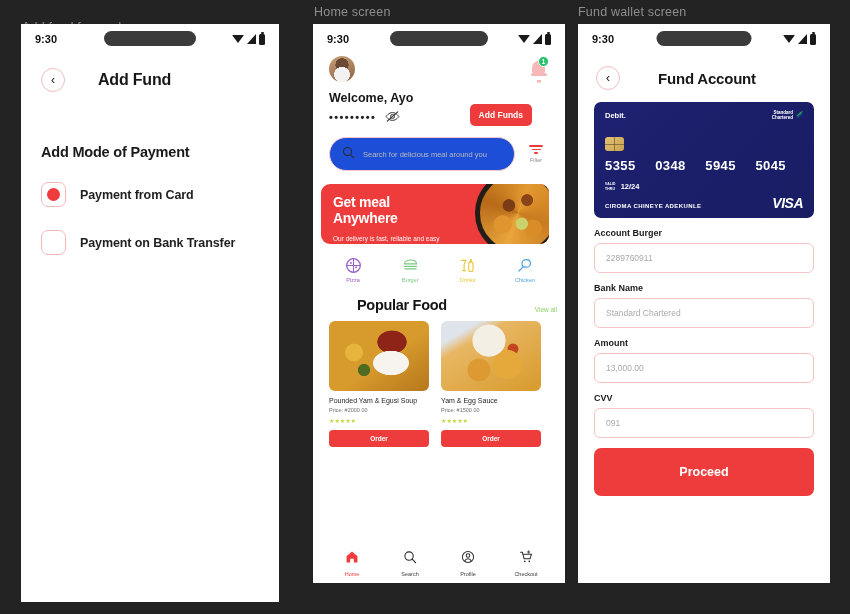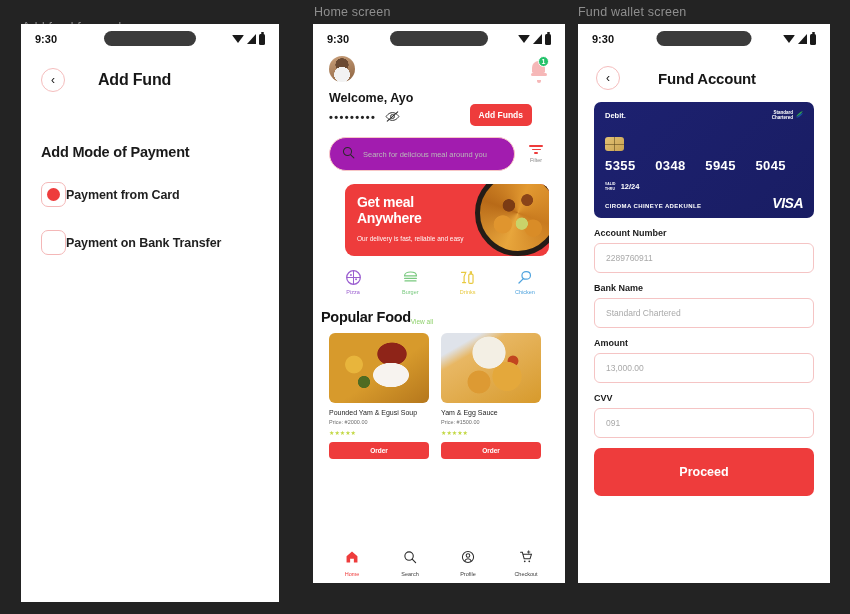--- a/index.html
+++ b/index.html
@@ -76,21 +76,21 @@
   #p1 { left: 21px; top: 24px; width: 258px; height: 578px; }
   #p1 .hdr {
     display: flex; align-items: center; padding: 14px 20px 0 20px;
   }
   #p1 .screen-title { font-size: 16px; margin-left: 33px; }
   #p1 .sec-title {
     font-size: 14.5px; font-weight: 700; color: #1a1a1a;
     margin: 52px 0 0 20px; letter-spacing: -.2px;
   }
   .opt-list { margin-top: 22px; padding: 0 20px; }
-  .opt-row { display: flex; align-items: center; margin-bottom: 23px; }
+  .opt-row { display: flex; align-items: center; gap: 14px; margin-bottom: 23px; }
   .opt-box {
     width: 25px; height: 25px; border-radius: 7px;
     border: 1.3px solid #f4b7b7; background: #fff;
     display: flex; align-items: center; justify-content: center;
     flex: none;
   }
   .opt-dot { width: 13px; height: 13px; border-radius: 50%; background: #ee3c3c; }
   .opt-label { font-size: 12.5px; font-weight: 700; color: #1f1f1f; letter-spacing: -.1px; }
   .primary-btn {
     background: #ee3c3c; color: #fff;
@@ -145,33 +145,33 @@
   .addfunds {
     position: absolute; right: 33px; top: 50px;
     background: #ee3c3c; color: #fff;
     font-size: 8.5px; font-weight: 700;
     padding: 6px 9px; border-radius: 5px;
   }
   .search-row { display: flex; align-items: center; gap: 8px; padding: 0 16px; margin-top: 14px; }
   .searchbox {
     flex: 1; height: 34px; border: 1.1px solid #f7c6c6; border-radius: 18px;
     display: flex; align-items: center; gap: 8px; padding: 0 12px;
-    background: #a21caf;
+    background: #1d4ed8;
   }
   .search-ph { font-size: 7.5px; color: #b9b9b9; }
   .filter-col { display: flex; flex-direction: column; align-items: center; gap: 3px; width: 26px; }
   .filter-ico { display: flex; flex-direction: column; align-items: center; gap: 2px; }
   .filter-ico i { display: block; background: #ee3c3c; border-radius: 1px; height: 1.6px; }
   .filter-ico i:nth-child(1) { width: 14px; }
   .filter-ico i:nth-child(2) { width: 9px; }
   .filter-ico i:nth-child(3) { width: 4px; }
   .filter-txt { font-size: 5.5px; color: #8a8a8a; }
 
   .promo {
-    margin: 13px 16px 0 32px; height: 72px; border-radius: 9px;
+    margin: 13px 16px 0 8px; height: 60px; border-radius: 9px;
     background: #ee3c3c; position: relative; overflow: hidden;
     padding: 11px 0 0 12px; color: #fff;
   }
   .promo h3 { font-size: 14px; font-weight: 700; line-height: 1.12; letter-spacing: -.3px; }
   .promo p { font-size: 6.5px; margin-top: 9px; opacity: .95; }
   .promo-food {
     position: absolute; right: -12px; top: -14px;
     width: 86px; height: 86px; border-radius: 50%;
     background:
       radial-gradient(circle at 38% 40%, #7b3b14 0 9%, transparent 10%),
@@ -182,22 +182,22 @@
       conic-gradient(from 20deg, #e39a31, #c97b1f, #e8a63c, #b86a18, #e39a31);
     border: 5px solid #241c17;
   }
 
   .cats { display: flex; justify-content: space-between; padding: 13px 22px 0 22px; }
   .cat { display: flex; flex-direction: column; align-items: center; gap: 3px; width: 36px; }
   .cat-ico { width: 17px; height: 17px; }
   .cat-lbl { font-size: 5.5px; }
 
   .sec-row {
-    display: flex; align-items: flex-end; 
-    padding: 0 8px; margin-top: 14px;
+    display: flex; align-items: flex-end; justify-content: space-between;
+    padding: 0 8px; margin-top: 14px; margin-left: 36px;
   }
   .sec-row h2 { font-size: 14.5px; font-weight: 700; color: #141414; letter-spacing: -.3px; }
   .viewall { font-size: 6.5px; color: #8ed16a; }
 
   .foods { display: flex; gap: 12px; padding: 0 16px; margin-top: 8px; }
   .food { width: 100px; }
   .food-img { width: 100px; height: 70px; border-radius: 6px; overflow: hidden; }
   .food-img.a {
     background:
       radial-gradient(ellipse at 62% 60%, #f7f3ef 0 20%, transparent 21%),
@@ -553,21 +553,21 @@
           <span style="display:block">THRU</span>
         </div>
         <span class="valid-date">12/24</span>
       </div>
 
       <div class="card-holder">CIROMA CHINEYE ADEKUNLE</div>
       <div class="visa">VISA</div>
     </div>
 
     <div class="fields">
-      <div class="fld-label">Account Number</div>
+      <div class="fld-label">Account Burger</div>
       <div class="fld-input">2289760911</div>
 
       <div class="fld-label">Bank Name</div>
       <div class="fld-input">Standard Chartered</div>
 
       <div class="fld-label">Amount</div>
       <div class="fld-input">13,000.00</div>
 
       <div class="fld-label">CVV</div>
       <div class="fld-input">091</div>

